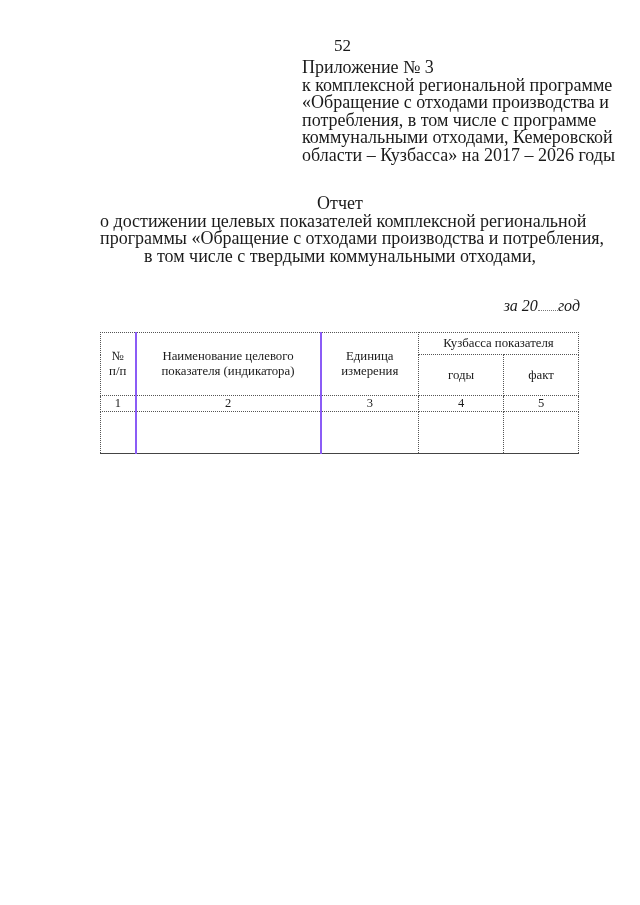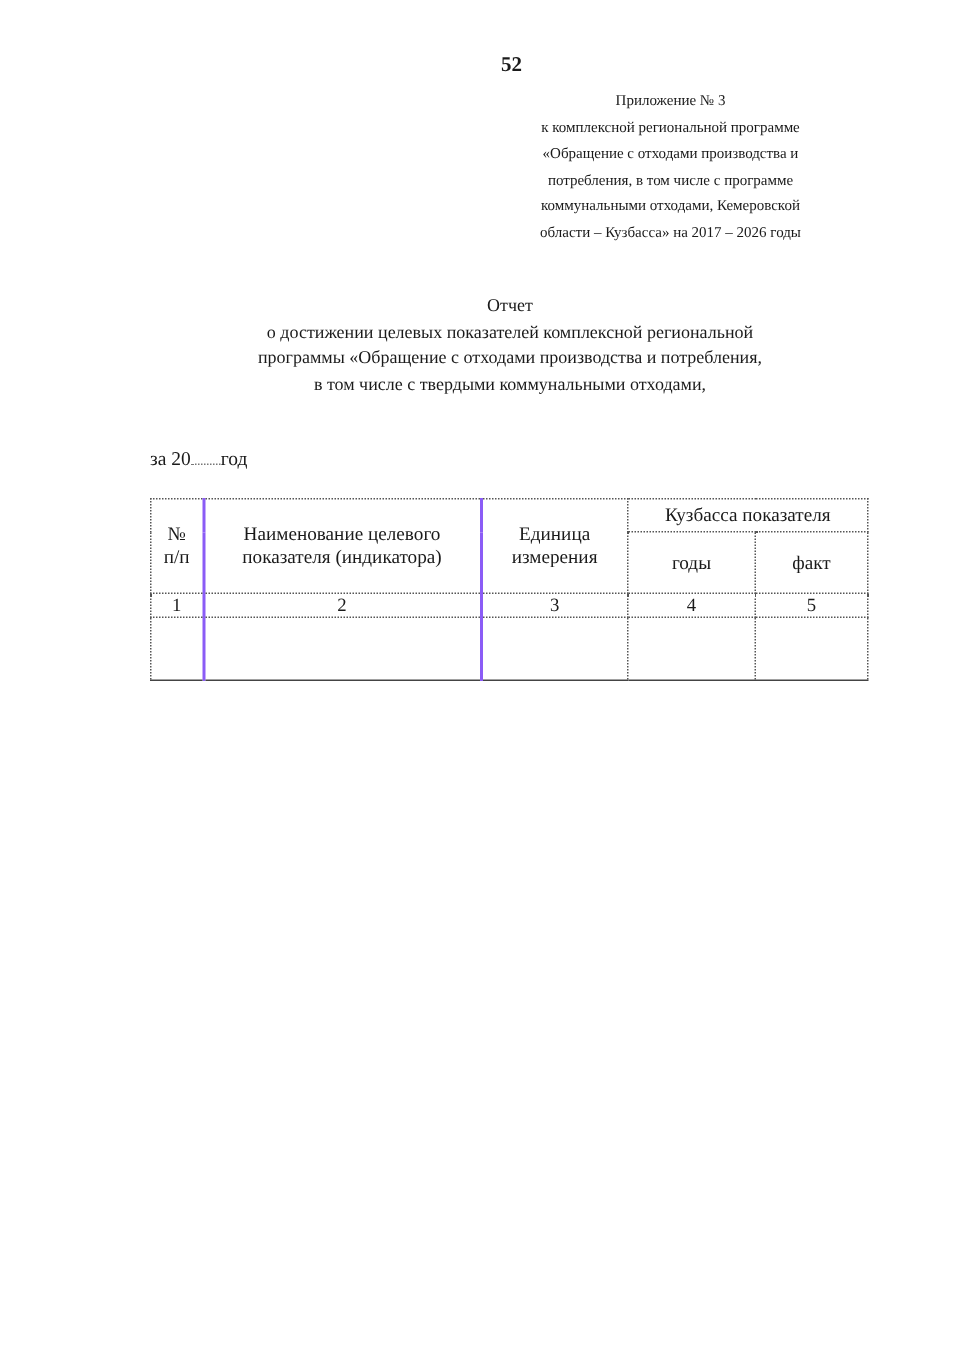--- a/index.html
+++ b/index.html
@@ -12,50 +12,50 @@
       height: 905px;
       position: relative;
       overflow: hidden;
       font-family: "Liberation Serif", "DejaVu Serif", serif;
       color: #1a1a1a;
     }
     .page-number {
       position: absolute;
       left: 334px;
       top: 36px;
-      font-size: 14px;
-      font-weight: bold;
+      font-size: 17px;
     }
     .appendix {
       position: absolute;
       left: 302px;
       top: 59px;
       width: 290px;
-      text-align: center;
-      font-size: 10px;
+      text-align: left;
+      font-size: 18px;
       line-height: 17.5px;
     }
     .appendix div { white-space: nowrap; }
     .report-title {
       position: absolute;
       left: 100px;
       top: 195px;
       width: 480px;
       text-align: center;
-      font-size: 12px;
+      font-size: 18px;
       line-height: 17.5px;
     }
     .report-title div { white-space: nowrap; }
     .year-line {
       position: absolute;
       left: 100px;
       top: 297px;
       width: 480px;
-      text-align: left;
-      font-size: 13px;
+      text-align: right;
+      font-size: 16px;
+      font-style: italic;
     }
     .year-blank {
       display: inline-block;
       width: 20px;
       border-bottom: 1px dotted #777;
       height: 12px;
       vertical-align: baseline;
     }
     table.report {
       position: absolute;

